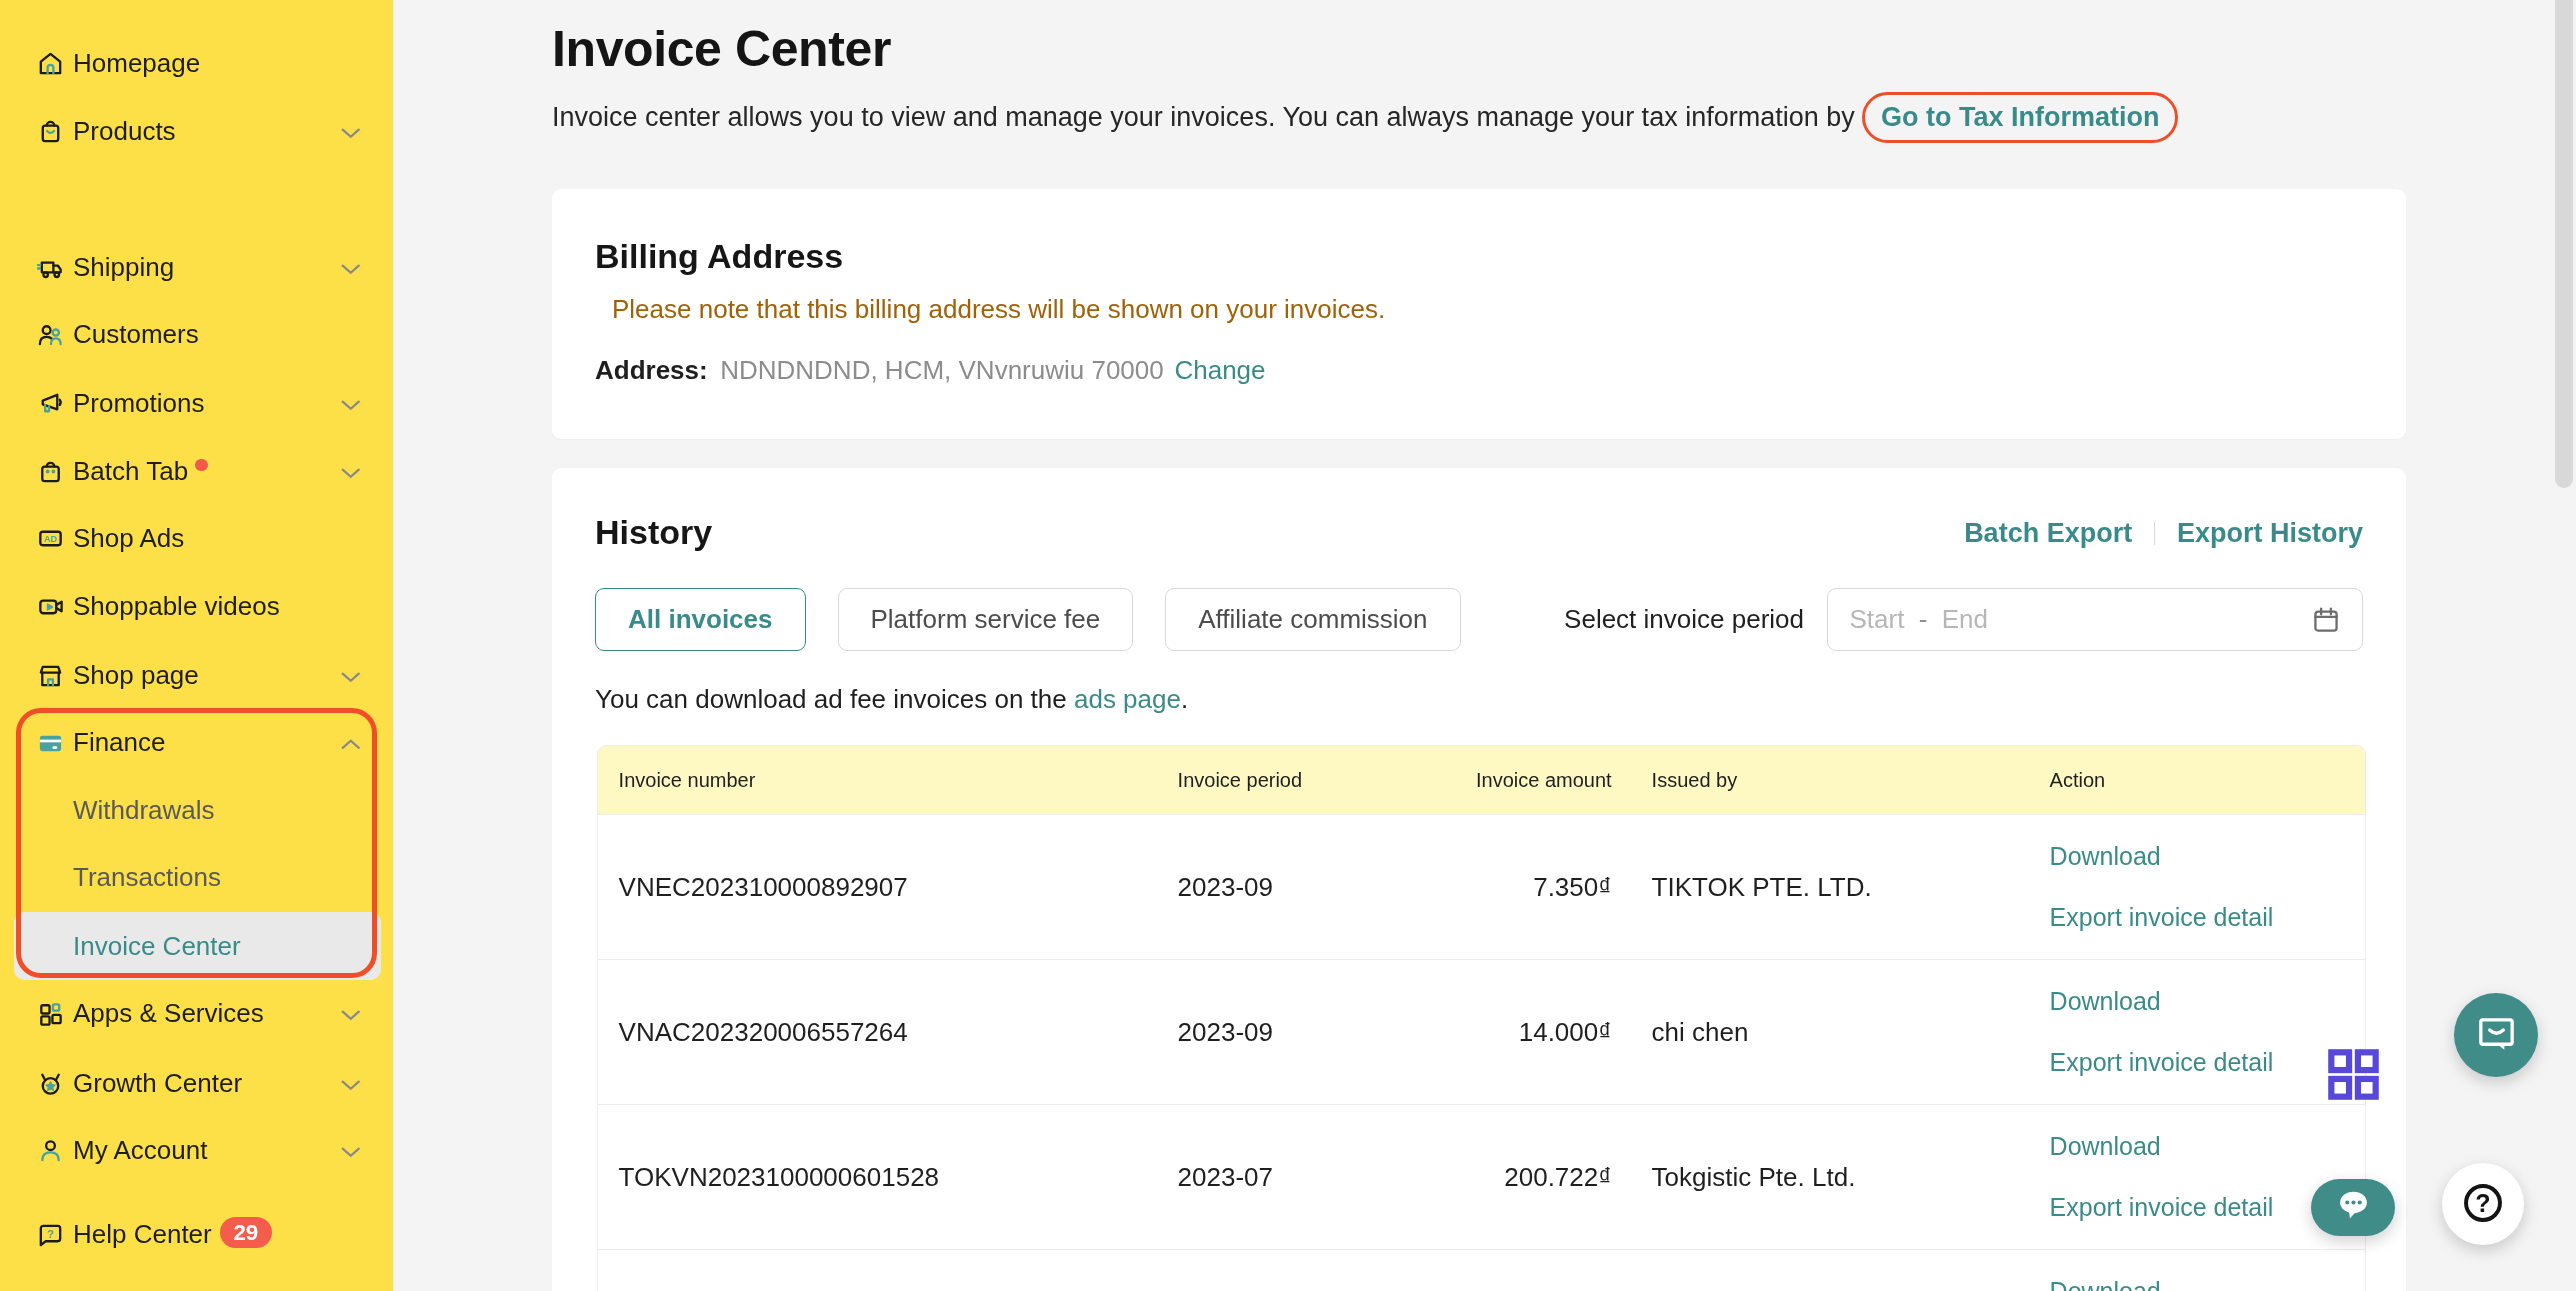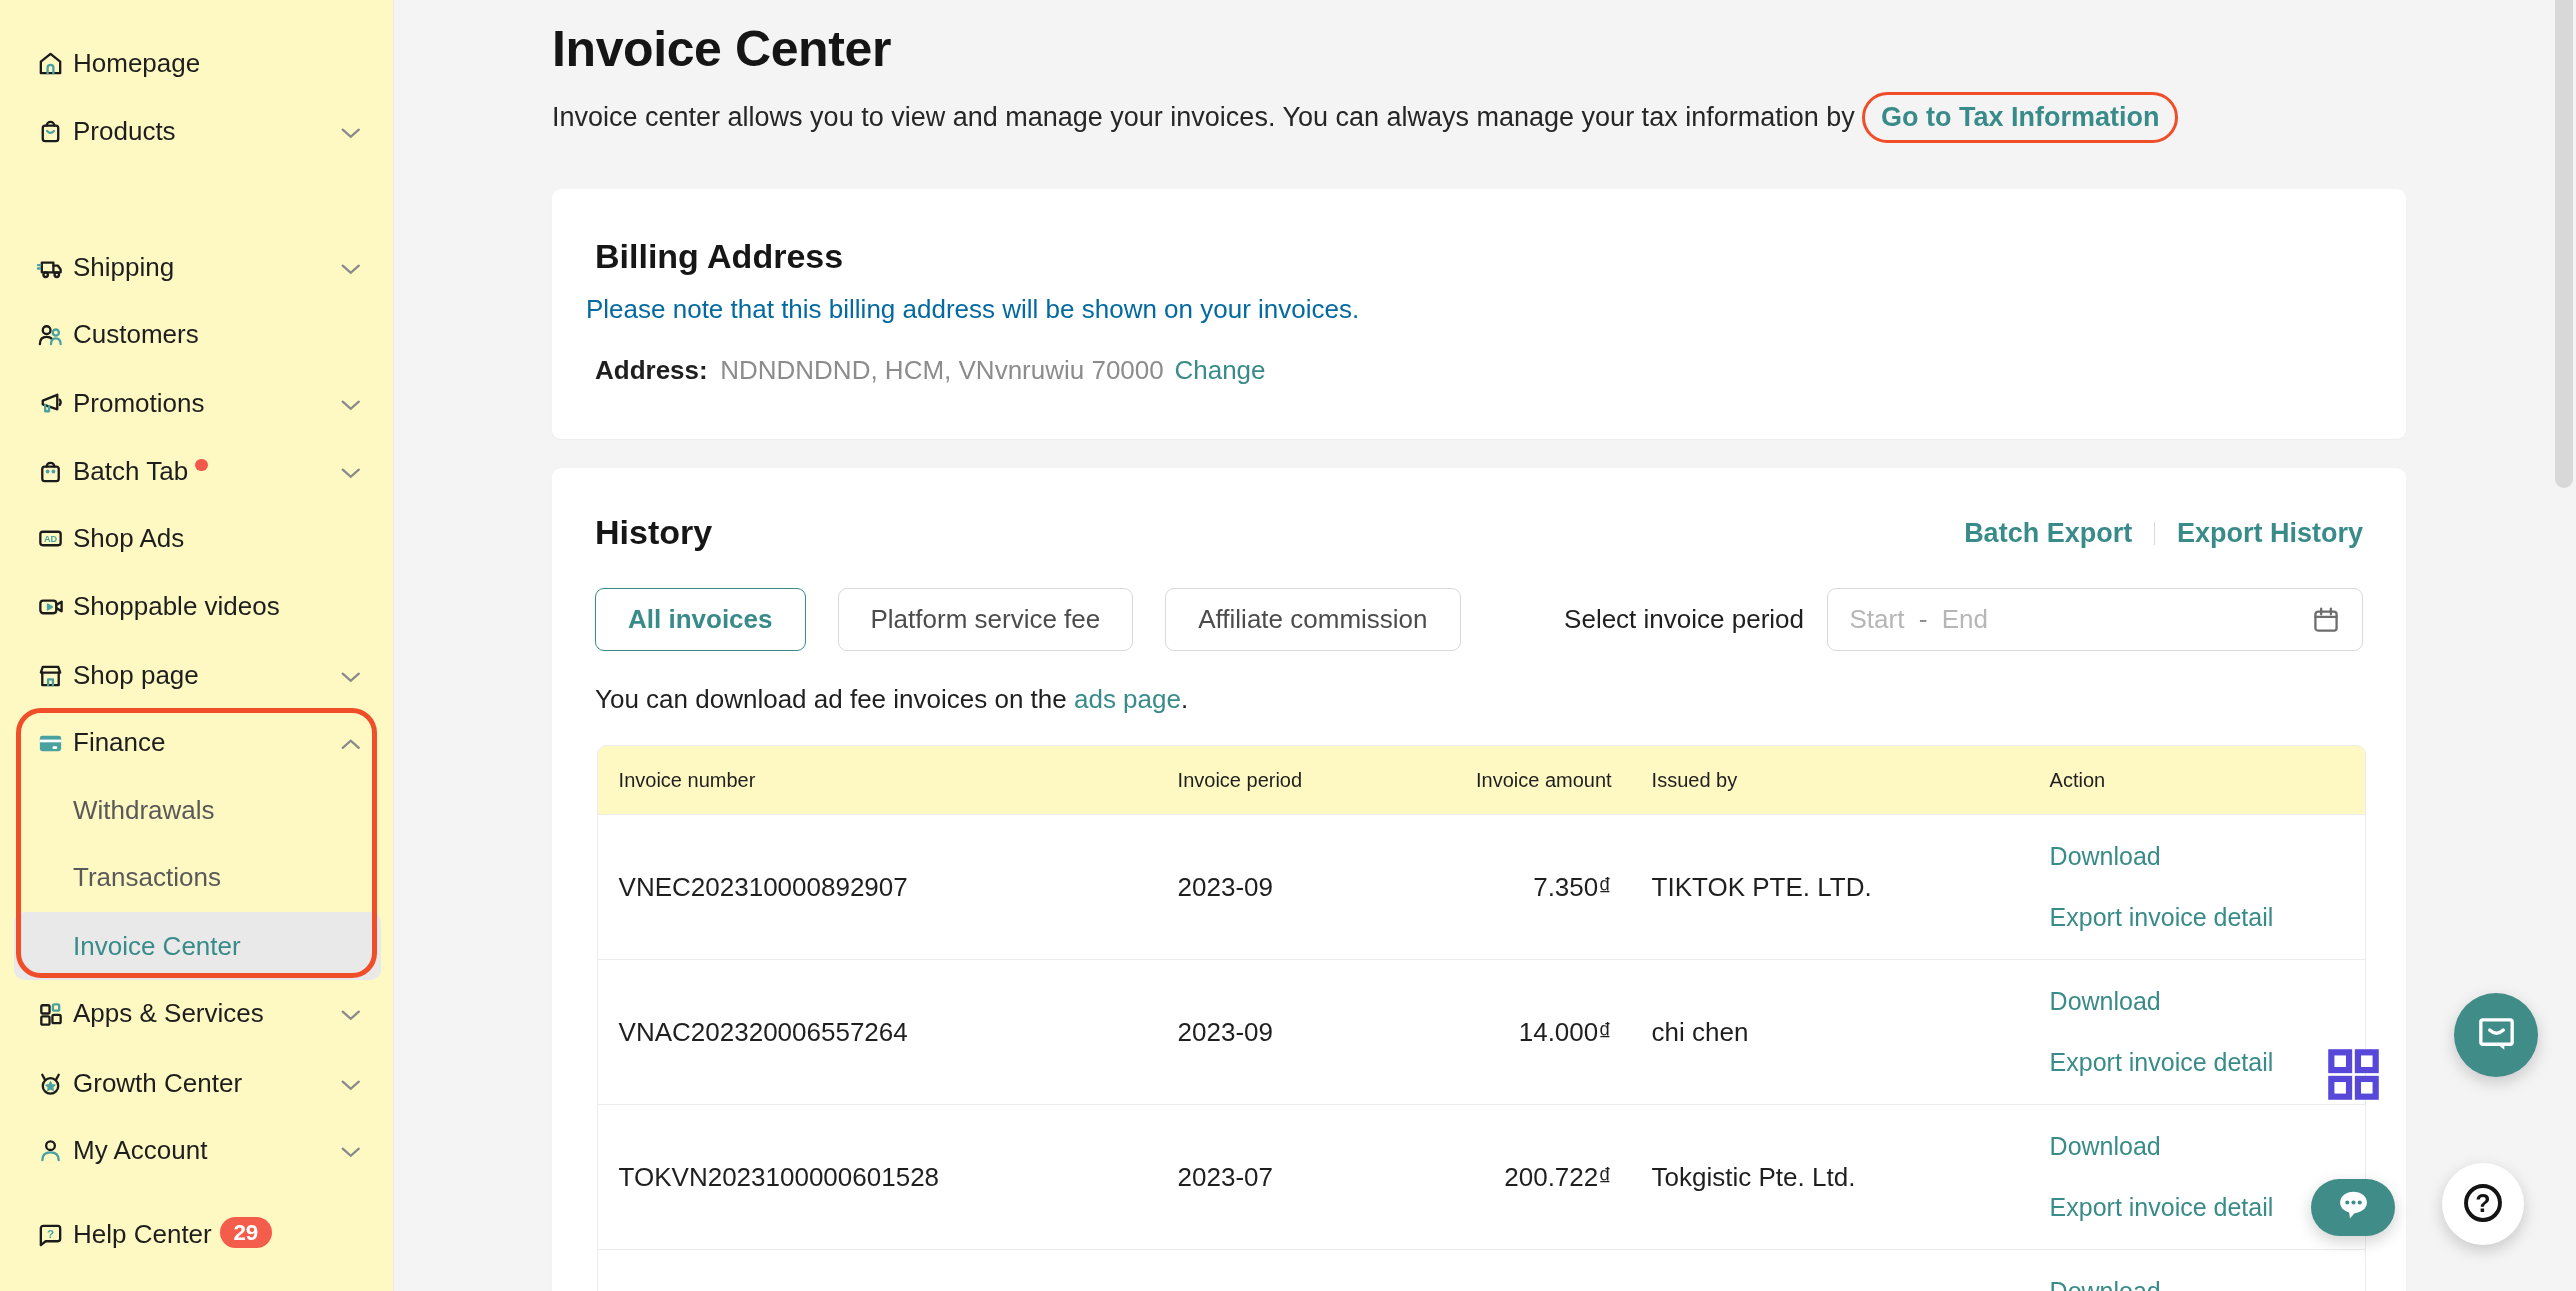--- a/index.html
+++ b/index.html
@@ -1,20 +1,20 @@
 <!DOCTYPE html>
 <html style="font-size:14.3px"><head>
 <meta charset="utf-8">
 <style>
   * { margin:0; padding:0; box-sizing:border-box; }
   html,body { width:2576px; height:1292px; overflow:hidden; }
   body { font-family:"Liberation Sans","DejaVu Sans",sans-serif; background:#f4f4f5; color:#1e1e1e; position:relative; }
 
   
-  .sidebar { position:absolute; left:0; top:0; width:394px; height:1292px; background:#fef9c3; border-right:0.9px solid #ebebeb; z-index:2; }
+  .sidebar { position:absolute; left:0; top:0; width:394px; height:1292px; background:#fde047; border-right:0.9px solid #ebebeb; z-index:2; }
   .side-item { position:absolute; left:0; width:394px; height:68px; display:flex; align-items:center; cursor:pointer; }
   .side-item .icn { position:absolute; left:36px; width:29px; height:29px; display:flex; align-items:center; justify-content:center; }
   .side-item .lbl { position:absolute; left:73px; font-size:26px; color:#1e1e1e; white-space:nowrap; }
   .side-item .lbl.sub { color:#595959; }
   .side-item .lbl.sel { color:#388b89; }
   .side-item .chev { position:absolute; left:340px; top:29px; }
   .sel-highlight { position:absolute; left:14.3px; top:912px; width:367px; height:68px; background:#e9e9ea; border-radius:10.7px; }
   .red-rect { position:absolute; left:16px; top:708px; width:361px; height:270px; border:5.4px solid #f04e28; border-radius:25px; pointer-events:none; z-index:5; }
   .dot { display:inline-block; width:12.5px; height:12.5px; border-radius:50%; background:#f2594b; position:absolute; left:195px; top:21.5px; }
   .badge { position:absolute; left:220px; top:17px; background:#f45c4c; color:#fff; font-size:22.4px; font-weight:bold; padding:2.7px 13.4px; border-radius:19.7px; }
@@ -24,21 +24,21 @@
   .page-title { position:absolute; left:158px; top:19.7px; font-size:50px; font-weight:700; color:#151515; letter-spacing:-0.4px; }
   .desc-row { position:absolute; left:158px; top:86px; height:63px; display:flex; align-items:center; font-size:27px; color:#262626; white-space:nowrap; }
   .tax-pill { display:inline-flex; align-items:center; border:3.6px solid #f04e28; border-radius:36px; padding:7.2px 16px; margin-left:7.2px; }
   .tax-pill a { color:#388b89; font-weight:600; text-decoration:none; font-size:27px; cursor:pointer; }
 
   .card { position:absolute; left:158px; width:1854px; background:#fff; border-radius:9px; box-shadow:0 0.9px 1.8px rgba(0,0,0,0.03); }
   .card.billing { top:189px; height:250px; }
   .card.history { top:468px; height:1073px; }
   .card h2 { position:absolute; left:43px; font-size:34px; font-weight:700; color:#161616; }
 
-  .bill-note { position:absolute; left:34px; top:105px; font-size:26px; color:#0369a1; }
+  .bill-note { position:absolute; left:60px; top:105px; font-size:26px; color:#a16207; }
   .addr-row { position:absolute; left:43px; top:166px; font-size:26px; white-space:nowrap; }
   .addr-row .alabel { font-weight:700; color:#1f1f1f; margin-right:12.5px; }
   .addr-row .avalue { color:#8c8c8c; margin-right:10.7px; }
   .link { color:#388b89; text-decoration:none; cursor:pointer; }
 
   .hist-links { position:absolute; right:43px; top:50px; display:flex; align-items:center; }
   .hist-links a { font-size:27px; font-weight:600; color:#388b89; text-decoration:none; white-space:nowrap; cursor:pointer; }
   .vdiv { width:1.8px; height:23px; background:#d9d9d9; margin:0 21.5px; }
 
   .tabs { position:absolute; left:43px; top:120px; display:flex; gap:32px; }

